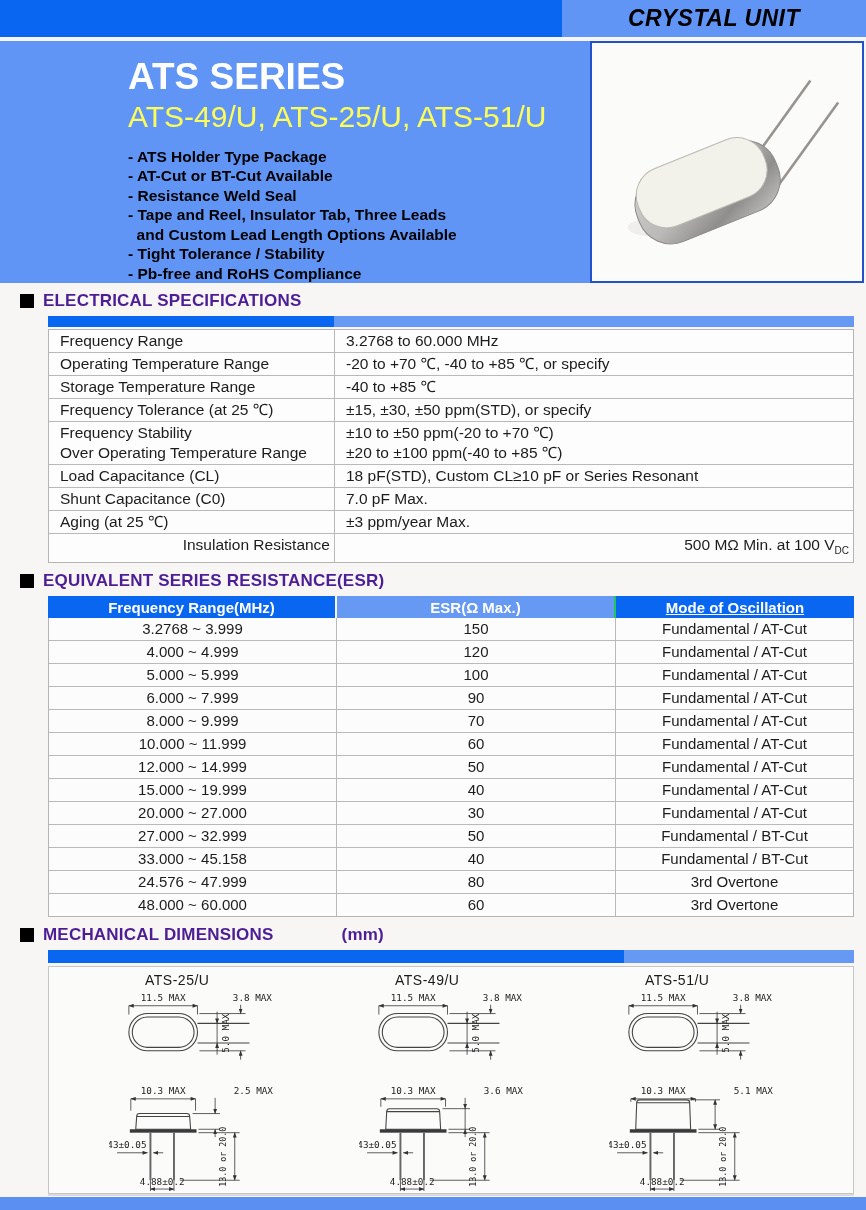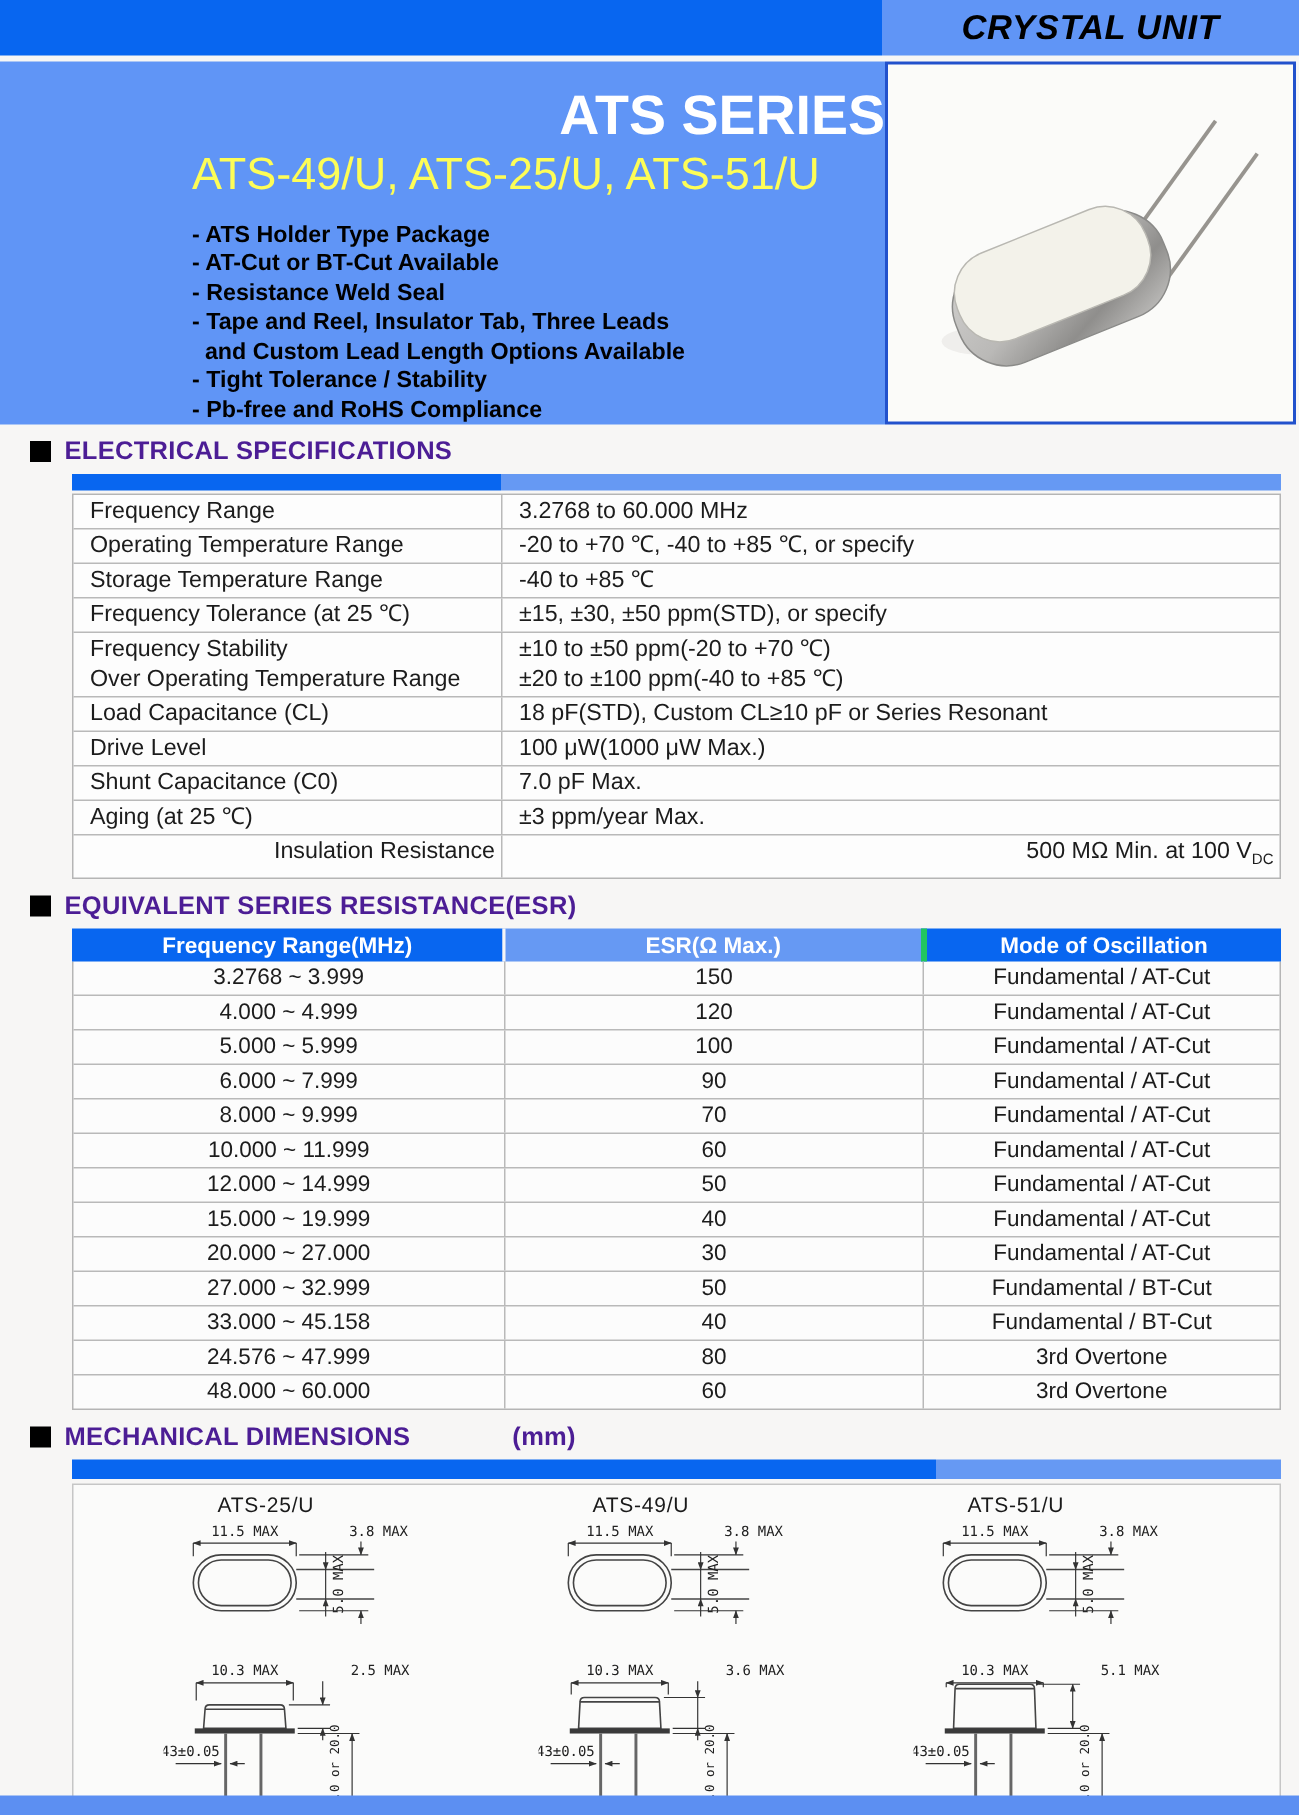--- a/index.html
+++ b/index.html
@@ -4,26 +4,26 @@
 <style>
   * { margin:0; padding:0; box-sizing:border-box; }
   html,body { width:866px; }
   body {
     height:1210px; position:relative; overflow:hidden;
     background:#f7f6f5; font-family:"Liberation Sans", sans-serif; color:#1c1c1c;
   }
   
   .top-bar { display:flex; height:37px; margin-bottom:4px; }
   .top-bar-left { flex:1; background:#0866f0; }
-  .top-bar-right { width:278px; background:#6095f6; display:flex; align-items:center; justify-content:center; }
+  .top-bar-right { width:304px; background:#6095f6; display:flex; align-items:center; justify-content:center; }
   .brand { font-size:23px; font-weight:900; font-style:italic; color:#000; letter-spacing:.5px; }
   
   .hero { display:flex; height:242px; }
   .hero-banner { flex:1; background:#6095f6; padding:16px 0 0 128px; }
-  .hero-title { font-size:37px; font-weight:bold; color:#fff; line-height:1.08;text-align:right; }
+  .hero-title { font-size:37px; font-weight:bold; color:#fff; line-height:1.08; }
   .hero-subtitle { font-size:30px; font-weight:normal; color:#fdfd57; line-height:1.1; margin-top:3px; }
   .hero-features { margin-top:14px; }
   .feature { font-size:15.5px; font-weight:bold; color:#000000; line-height:19.5px; white-space:pre; }
   .hero-photo { width:274px; margin-right:2px; background:#fbfbf9; border:2px solid #2251cc; }
   
   .section-heading { display:flex; align-items:center; margin:8px 0 5px 20px; }
   .sq { width:14px; height:14px; background:#000; margin-right:9px; flex:none; }
   .section-heading span { font-size:17px; font-weight:bold; color:#4c1d95; letter-spacing:.2px; }
   .unit-label { margin-left:68px; }
   .content { margin:0 12px;padding-left:36px; }
@@ -35,21 +35,21 @@
   .erow { display:grid; grid-template-columns:285px 1fr; border-bottom:1px solid #b9b9b9; }
   .erow:last-child { border-bottom:none;text-align:right; }
   .ecell { padding:1px 4px 1px 11px; font-size:15.5px; line-height:20px; color:#1c1c1c; }
   .ecell.val { border-left:1px solid #b9b9b9; }
   sub { font-size:10px; }
   
   .esr-header { display:grid; grid-template-columns:287px 279px 1fr; height:22px; }
   .esr-header div { display:flex; align-items:center; justify-content:center;
     color:#fff; font-weight:bold; font-size:15px; background:#0866f0; }
   .esr-header .c2 { background:#6699f3; border-left:2px solid #f7f6f5; }
-  .esr-header .c3 { border-left:4px solid #22c55e; }
+  .esr-header .c3 { border-left:2px solid #22c55e;text-decoration:underline; }
   .esr-body { border:1px solid #b5b5b5; border-top:none; background:#fcfcfc; }
   .esr-row { display:grid; grid-template-columns:287px 279px 1fr; border-bottom:1px solid #b9b9b9; }
   .esr-row:last-child { border-bottom:none; }
   .esr-cell { text-align:center; font-size:15px; line-height:20px; padding:1px 0; }
   .esr-row .esr-cell:nth-child(2), .esr-row .esr-cell:nth-child(3) { border-left:1px solid #b9b9b9; }
   
   .mech-bar { display:flex; height:13px; margin:1px 0 3px 0; }
   .mech-bar .mb1 { width:576px; background:#0866f0; }
   .mech-bar .mb2 { flex:1; background:#6699f3; }
   .mech-box { border:1px solid #c6c6c6; box-shadow:0 2px 0 #dcdbd9; background:#fbfbfa;
@@ -150,24 +150,20 @@
         <div>Over Operating Temperature Range</div>
       </div>
       <div class="ecell val">
         <div>±10 to ±50 ppm(-20 to +70 ℃)</div>
         <div>±20 to ±100 ppm(-40 to +85 ℃)</div>
       </div>
     </div>
     <div class="erow">
       <div class="ecell">Load Capacitance (CL)</div>
       <div class="ecell val">18 pF(STD), Custom CL≥10 pF or Series Resonant</div>
-    </div>
-    <div class="erow">
-      <div class="ecell">Drive Level</div>
-      <div class="ecell val">100 μW(1000 μW Max.)</div>
     </div>
     <div class="erow">
       <div class="ecell">Shunt Capacitance (C0)</div>
       <div class="ecell val">7.0 pF Max.</div>
     </div>
     <div class="erow">
       <div class="ecell">Aging (at 25 ℃)</div>
       <div class="ecell val">±3 ppm/year Max.</div>
     </div>
     <div class="erow">

